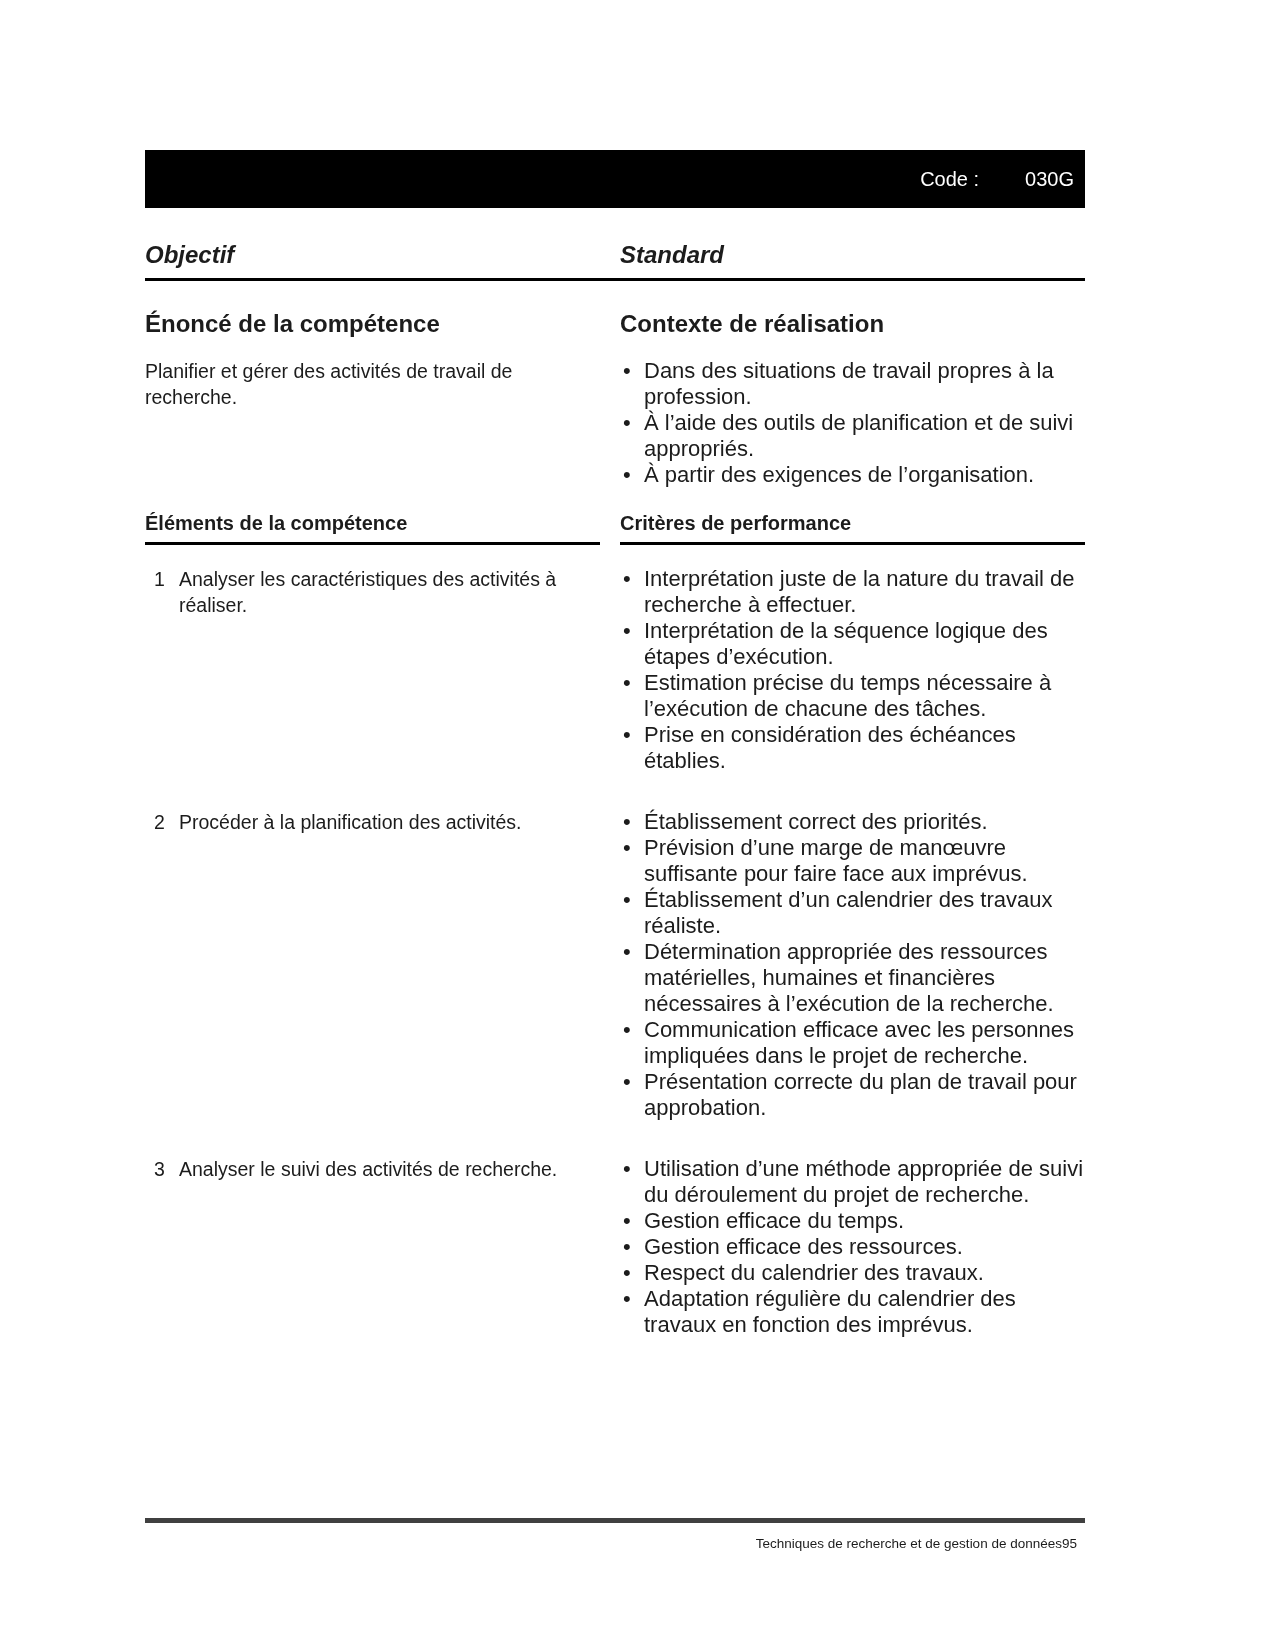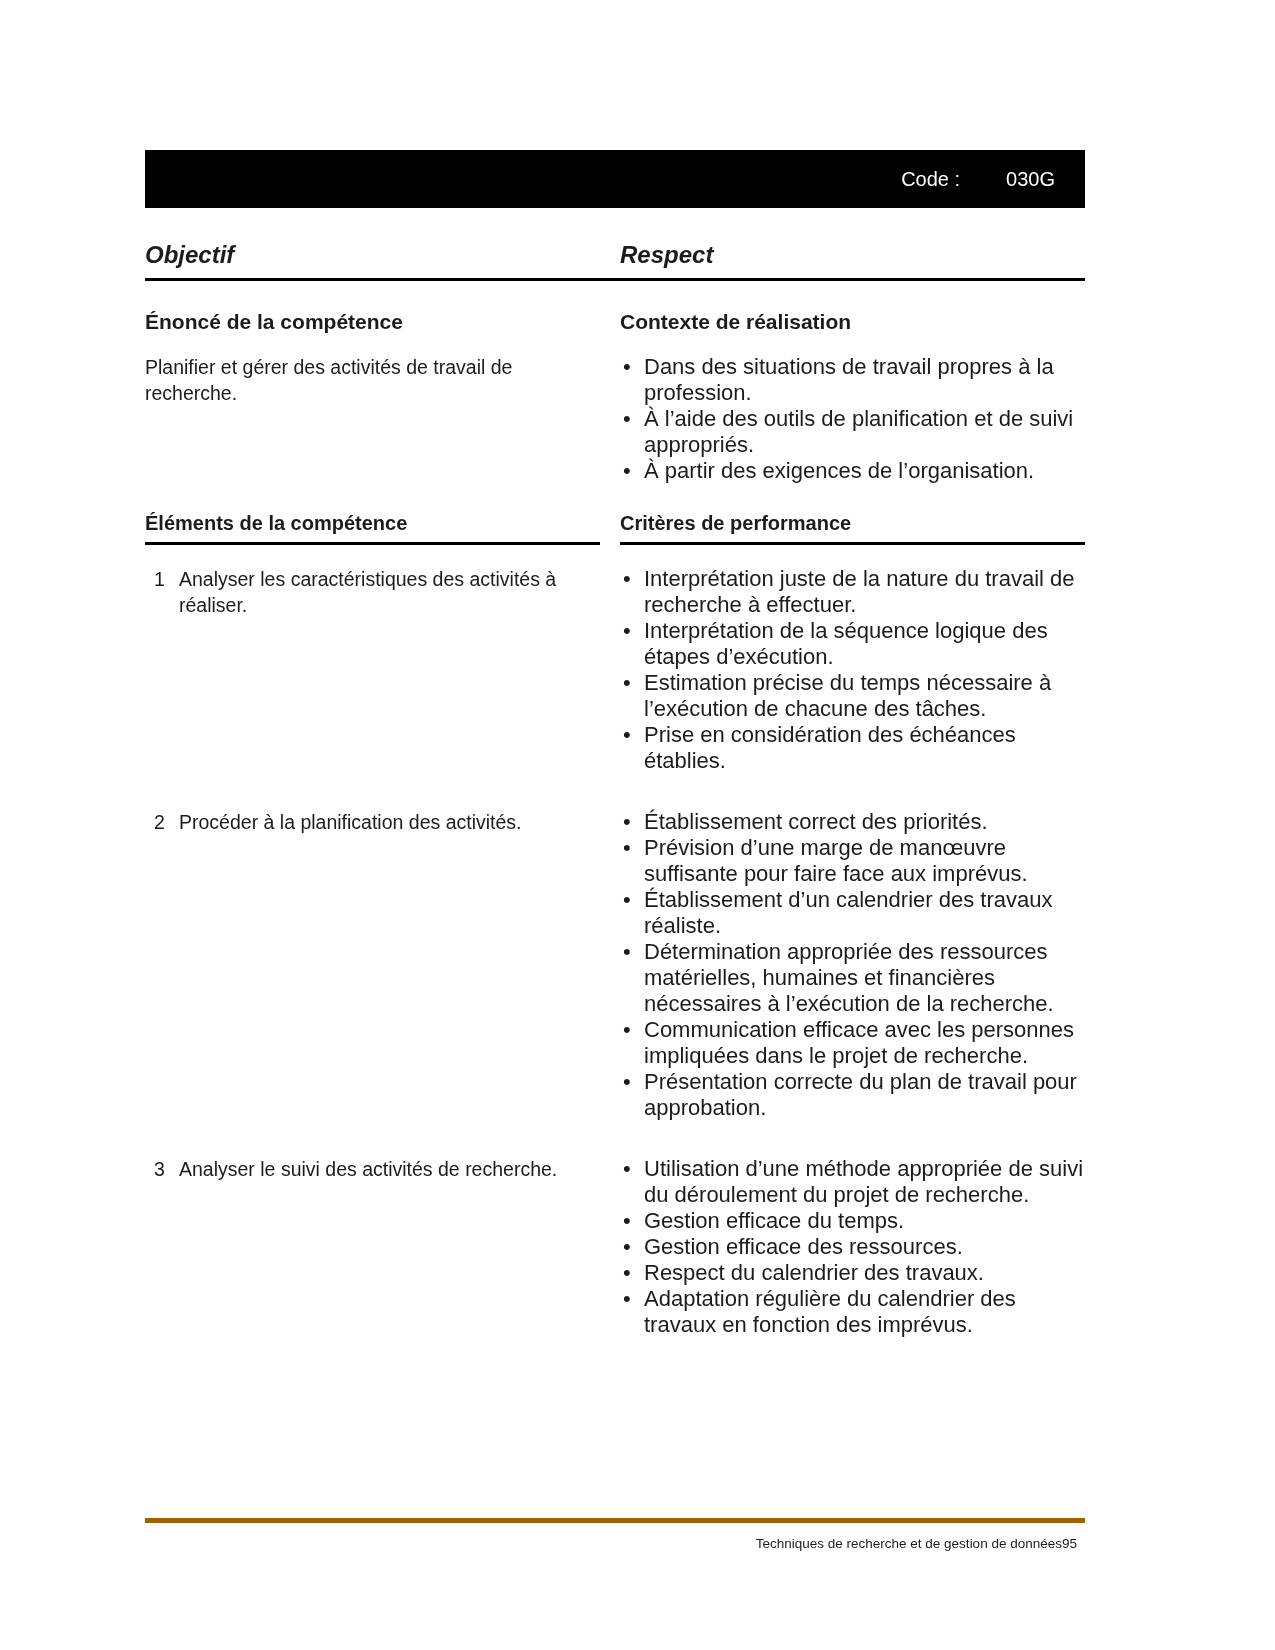--- a/index.html
+++ b/index.html
@@ -16,52 +16,52 @@
     position:absolute; top:68px; left:145px; width:926px;
     text-align:right;
     font-size:21px;
     color:#8f8f8f;
     letter-spacing:0.5px;
   }
   .code-banner {
     position:absolute; top:150px; left:145px; width:940px; height:58px;
     background:#000000; color:#ffffff;
     display:flex; align-items:center; justify-content:flex-end;
-    box-sizing:border-box; padding-right:30px;
+    box-sizing:border-box; padding-right:11px;
     font-size:20px;
   }
   .code-banner .code-label { margin-right:46px; }
   .col-grid { display:grid; grid-template-columns:455px 465px; column-gap:20px; }
   .obj-std-header {
     position:absolute; top:241px; left:145px; width:940px;
     border-bottom:3px solid #000;
     padding-bottom:9px;
     font-size:24px; font-weight:bold; font-style:italic;
   }
   .section-1 { position:absolute; top:310px; left:145px; width:940px; }
-  .blk-title { font-weight:bold; font-size:21px; margin:0 0 20px 0; }
+  .blk-title { font-weight:bold; font-size:24px; margin:0 0 20px 0; }
   .body-text { font-size:19.5px; line-height:26px; margin:0; }
   ul.bullets { list-style:none; margin:0; padding:0; font-size:22px; line-height:26px; }
   ul.bullets li { position:relative; padding-left:24px; }
   ul.bullets li::before { content:"\2022"; position:absolute; left:3px; }
   .table-header {
     position:absolute; top:512px; left:145px; width:940px;
   }
   .table-header .cell {
     border-bottom:3px solid #000;
     padding-bottom:7px;
     font-weight:bold; font-size:20px;
   }
   .rows-wrap { position:absolute; top:566px; left:145px; width:940px; }
   .comp-row { display:grid; grid-template-columns:455px 465px; column-gap:20px; margin-bottom:35px; }
   .element-cell { position:relative; padding-left:34px; font-size:19.5px; line-height:26px; box-sizing:border-box; }
   .element-cell .num { position:absolute; left:9px; }
   .footer {
     position:absolute; top:1518px; left:145px; width:940px;
-    border-top:5px solid #a16207;
+    border-top:5px solid #404040;
   }
   .footer-inner {
     display:flex; justify-content:flex-end; align-items:baseline;
     padding-top:13px; padding-right:8px;
     font-size:13.5px;
   }
   .footer-inner .pg { }
 </style>
 </head>
 <body>
@@ -69,21 +69,21 @@
 <div class="page">
 
 
   <div class="code-banner">
     <span class="code-label">Code :</span>
     <span class="code-value">030G</span>
   </div>
 
   <div class="obj-std-header col-grid">
     <span>Objectif</span>
-    <span>Respect</span>
+    <span>Standard</span>
   </div>
 
   <div class="section-1 col-grid">
     <div>
       <p class="blk-title">Énoncé de la compétence</p>
       <p class="body-text">Planifier et gérer des activités de travail de recherche.</p>
     </div>
     <div>
       <p class="blk-title">Contexte de réalisation</p>
       <ul class="bullets">

